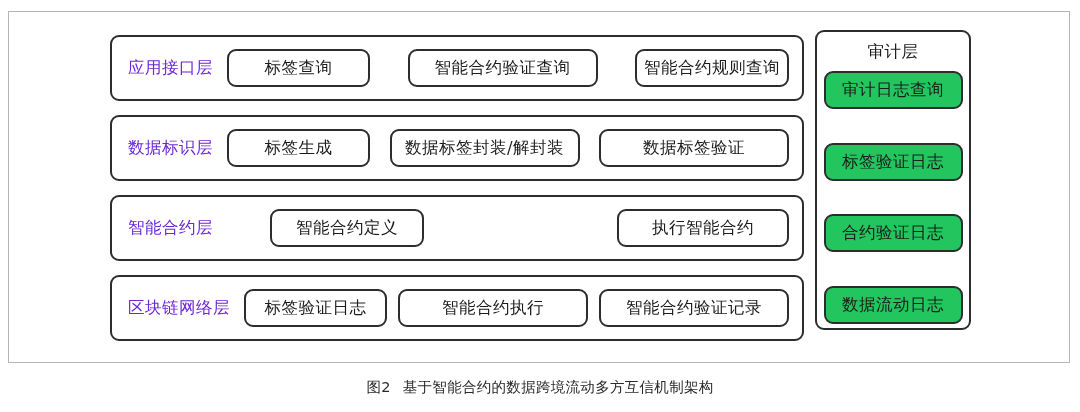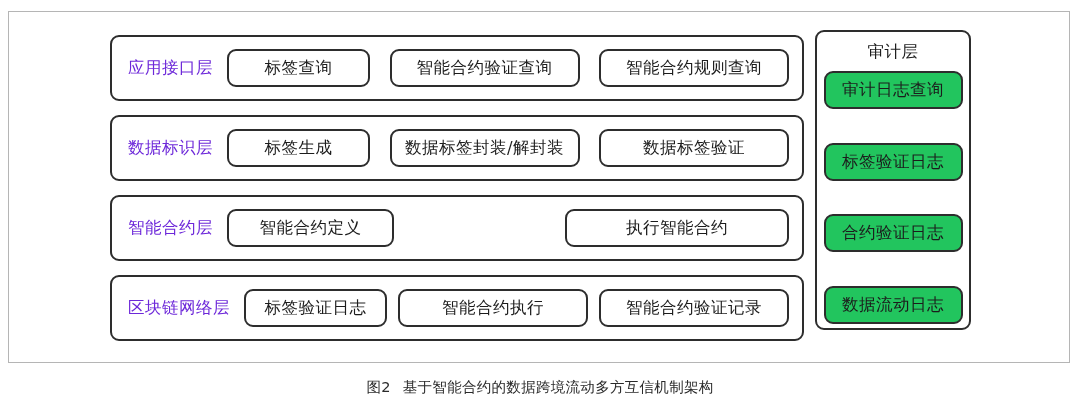--- a/index.html
+++ b/index.html
@@ -85,28 +85,28 @@
     letter-spacing: 0.5px;
     white-space: nowrap;
     background: #ffffff;
     color: #1c1c1c;
     padding: 0 10px;
   }
 
   
   .row-0 .module-pill:nth-child(1) { width: 143px; }
   .row-0 .module-pill:nth-child(2) { width: 190px; }
-  .row-0 .module-pill:nth-child(3) { width: 190px; }
+  .row-0 .module-pill:nth-child(3) { width: 154px; }
 
   .row-1 .module-pill:nth-child(1) { width: 143px; }
   .row-1 .module-pill:nth-child(2) { width: 190px; }
   .row-1 .module-pill:nth-child(3) { width: 190px; }
 
-  .row-2 .module-pill:nth-child(1) { width: 167px; }
-  .row-2 .module-pill:nth-child(2) { width: 224px; }
+  .row-2 .module-pill:nth-child(1) { width: 154px; margin-left: 43px; }
+  .row-2 .module-pill:nth-child(2) { width: 172px; }
   .row-2 .module-pill:nth-child(3) { width: 190px; }
 
   .row-3 .module-pill:nth-child(1) { width: 143px; }
   .row-3 .module-pill:nth-child(2) { width: 190px; }
   .row-3 .module-pill:nth-child(3) { width: 190px; }
 
   
   .audit-column {
     position: absolute;
     left: 815px;

